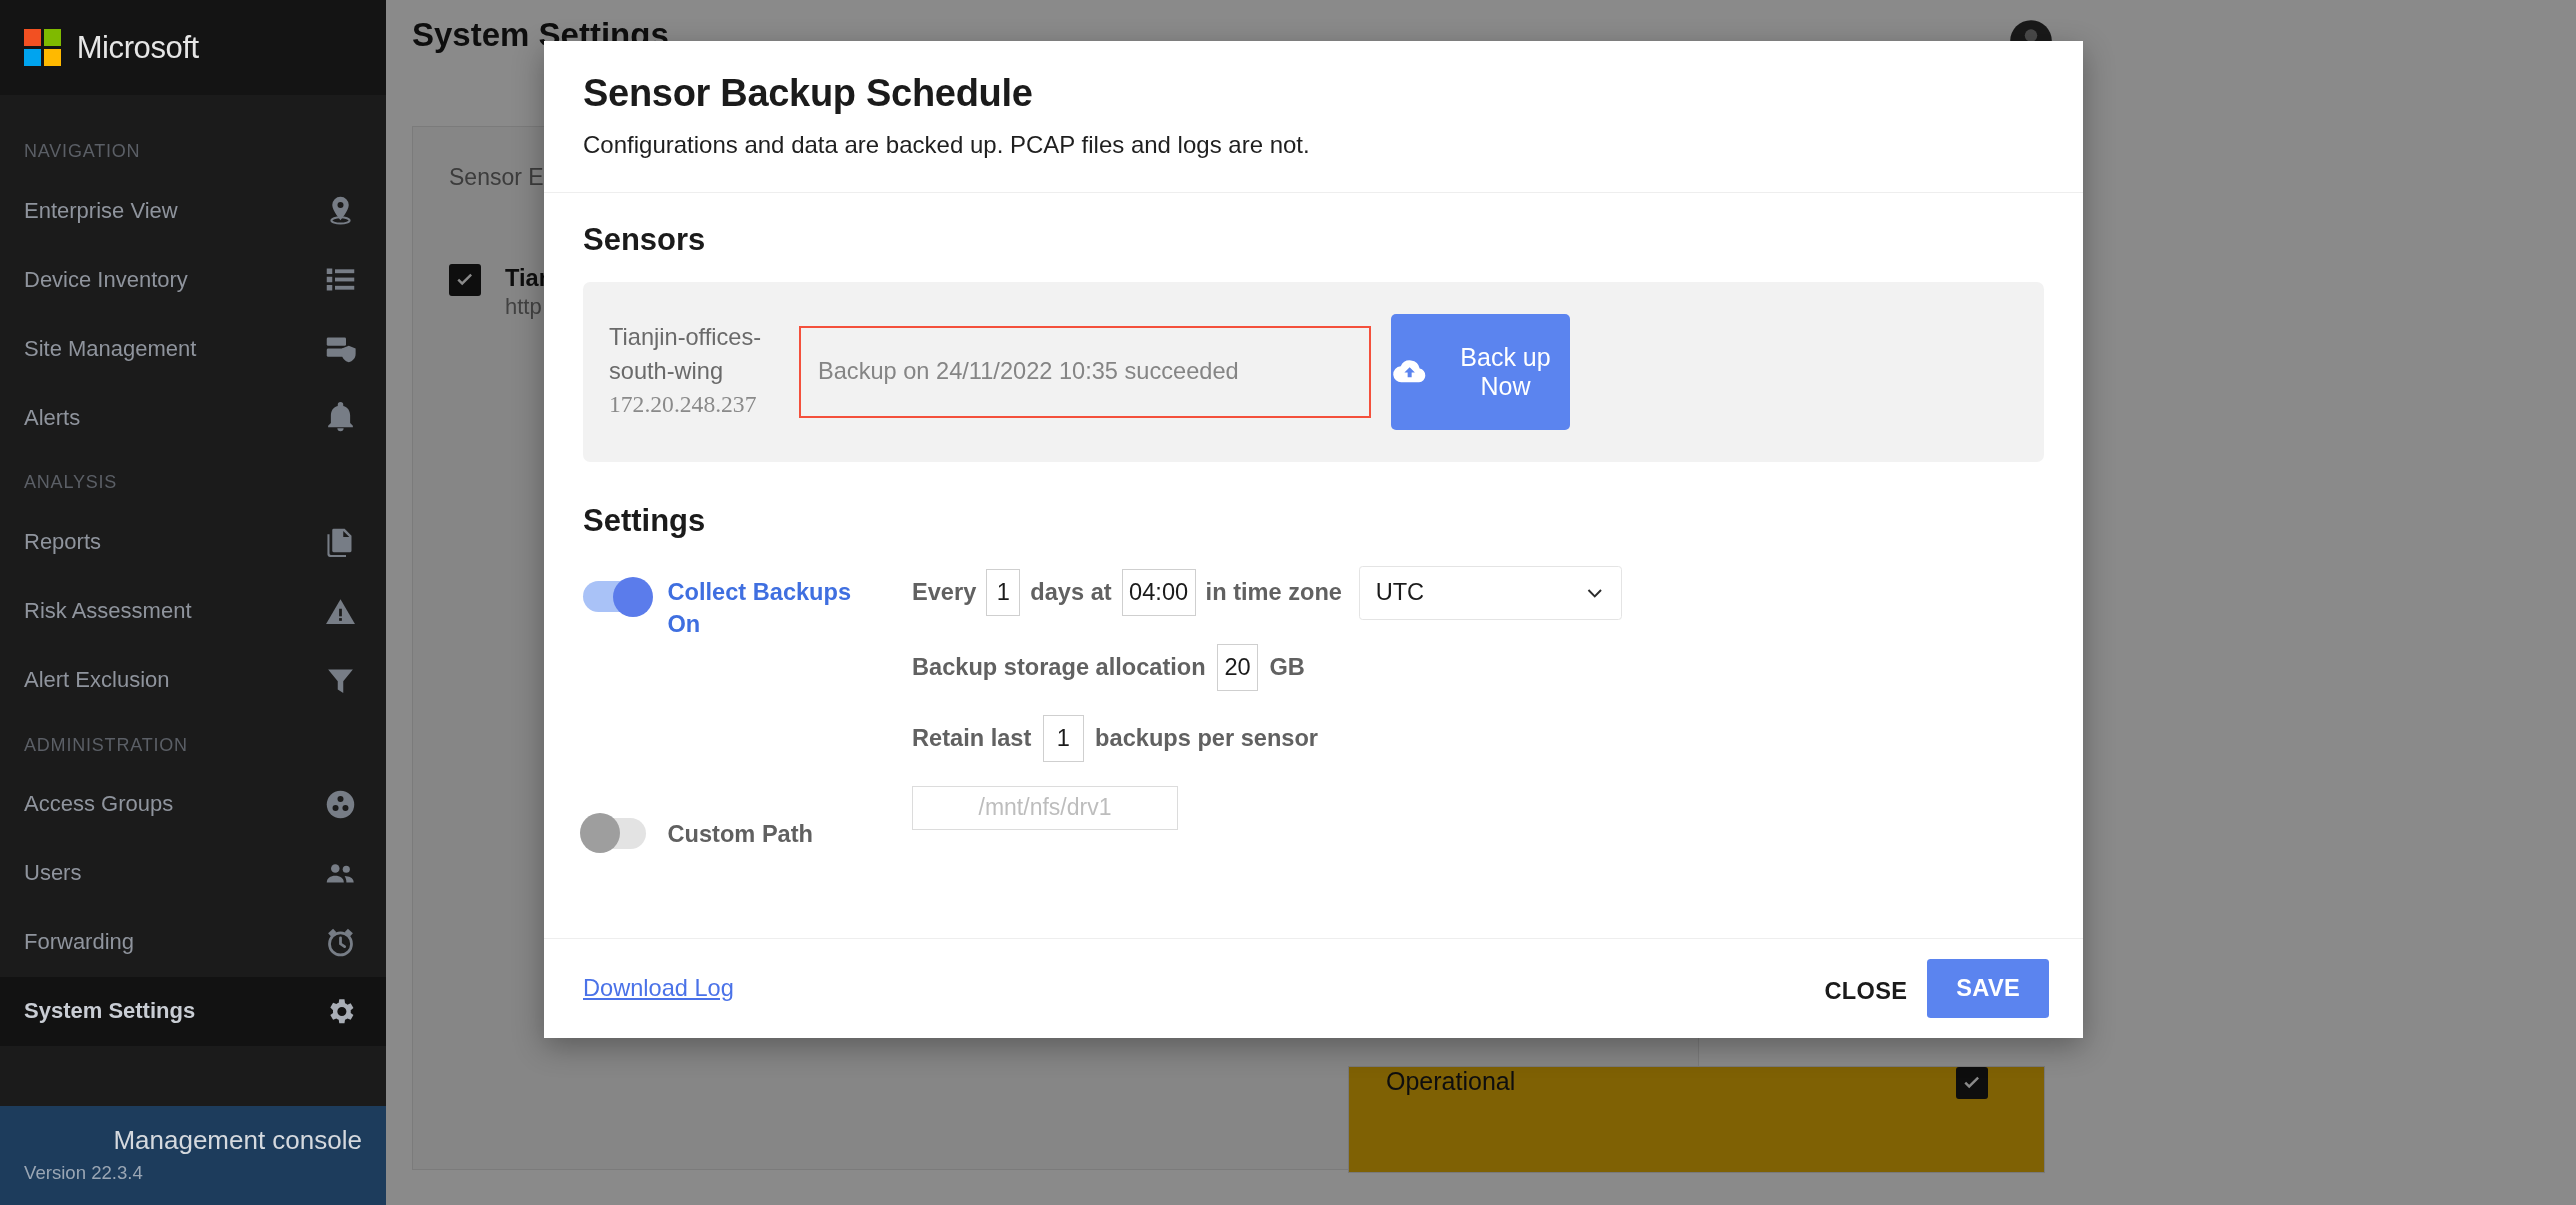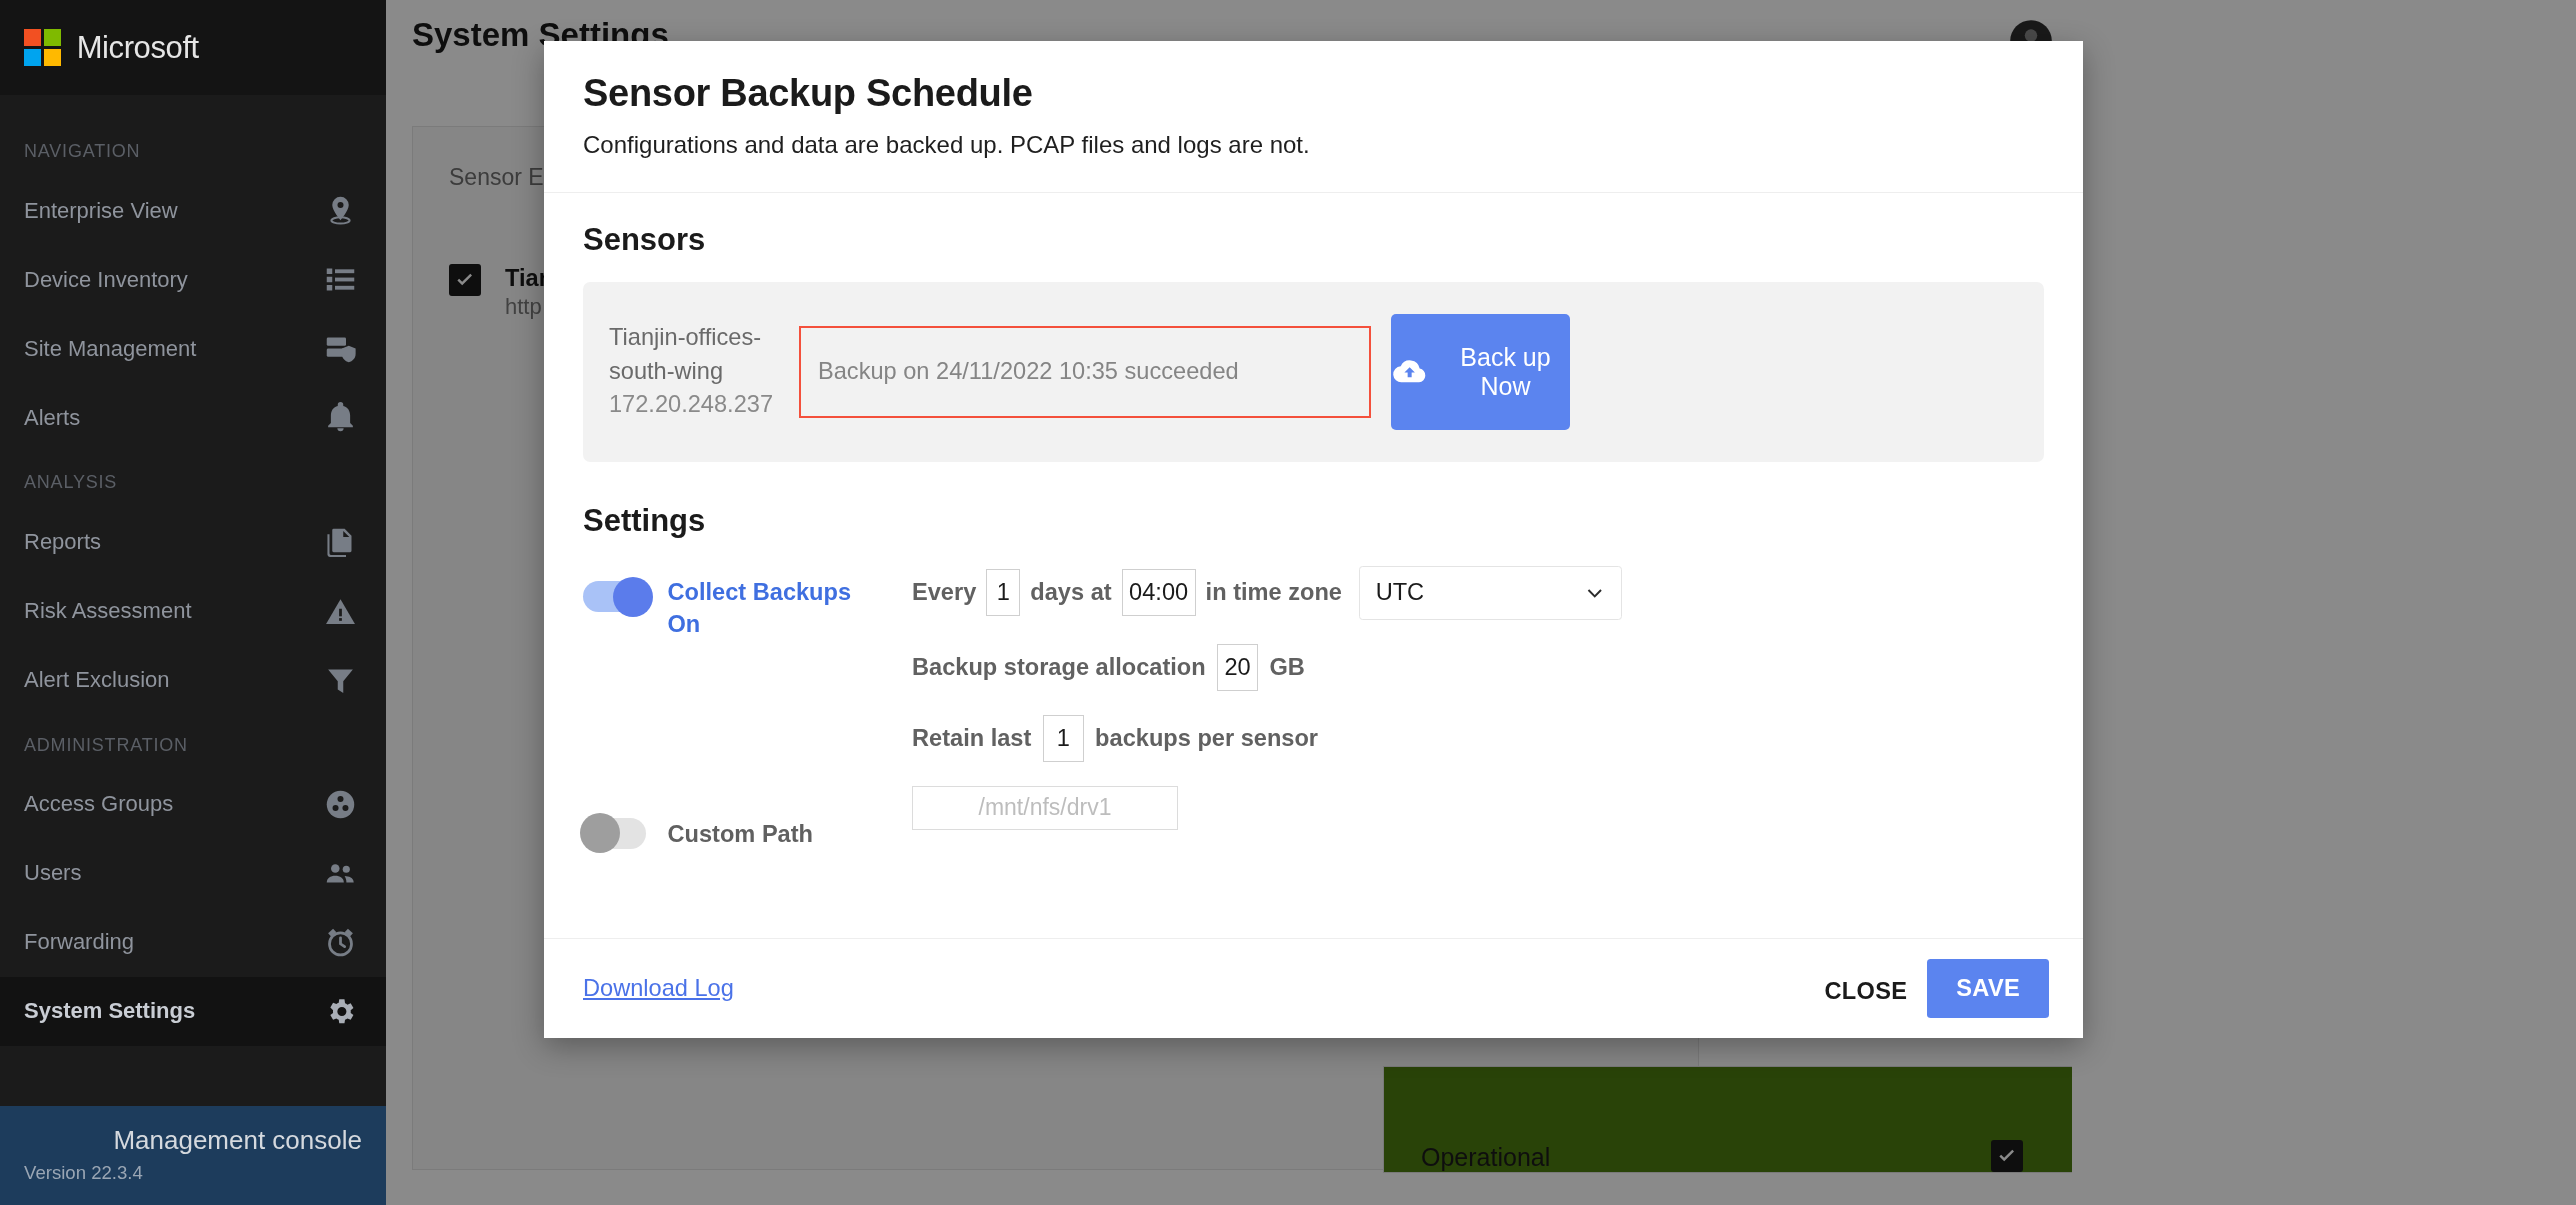--- a/index.html
+++ b/index.html
@@ -90,24 +90,24 @@
   .chk {
     width: 32px; height: 32px; background: #1b1b1b;
     border-radius: 2.9px; display:flex; align-items:center; justify-content:center;
     flex: 0 0 32px;
   }
   .chk svg { width: 24px; height: 24px; fill: #ffffff; }
   .sensor-name { font-size: 23.6px; font-weight: 700; color: #1b1b1b; line-height: 1.25; }
   .sensor-url { font-size: 22px; color: #7a7a7a; line-height: 1.25; }
 
   .operational-card {
-    position: absolute; left: 997px; top: 1066px;
+    position: absolute; left: 962px; top: 1066px;
     width: 697px; height: 107px;
-    background: #4d7c0f; border: 0.7px solid #e0e0e0;
-    display: flex; align-items: flex-end; justify-content: space-between;
+    background: #eab308; border: 0.7px solid #e0e0e0;
+    display: flex; align-items: flex-start; justify-content: space-between;
     padding: 0 56px 0 37px;
   }
   .operational-label { font-size: 25px; color: #1b1b1b; font-weight: 400; }
 
   .general-config {
     position: absolute; right: 455px; top: 143px;
     font-size: 25px; color: #5f5f5f; white-space: nowrap;
   }
 
   
@@ -155,21 +155,21 @@
   .section-title { font-size: 31px; font-weight: 700; color: #1b1b1b; margin-bottom: 24px; }
 
   .sensor-card {
     background: #f2f2f2; border-radius: 7.2px;
     height: 180px;
     display: flex; align-items: center;
     padding: 0 23px 0 26px; 
   }
   .sc-info { width: 190px; flex: 0 0 190px; }
   .sc-name { font-size: 23.6px; color: #6a6a6a; font-weight: 400; line-height: 1.42; }
-  .sc-ip  { font-size: 23.6px; color: #8a8a8a; font-weight: 400; line-height: 1.42; }
+  .sc-ip  { font-size: 23.6px; color: #8a8a8a; font-weight: 400; line-height: 1.42; font-family: Liberation Serif, serif; }
 
   .sc-status {
     flex: 1;
     border: 2.1px solid #f4503c;
     height: 92px;
     display: flex; align-items: center;
     padding-left: 17px;
     background: #f2f2f2;
     margin-right: 20px;
     max-width: 572px;

